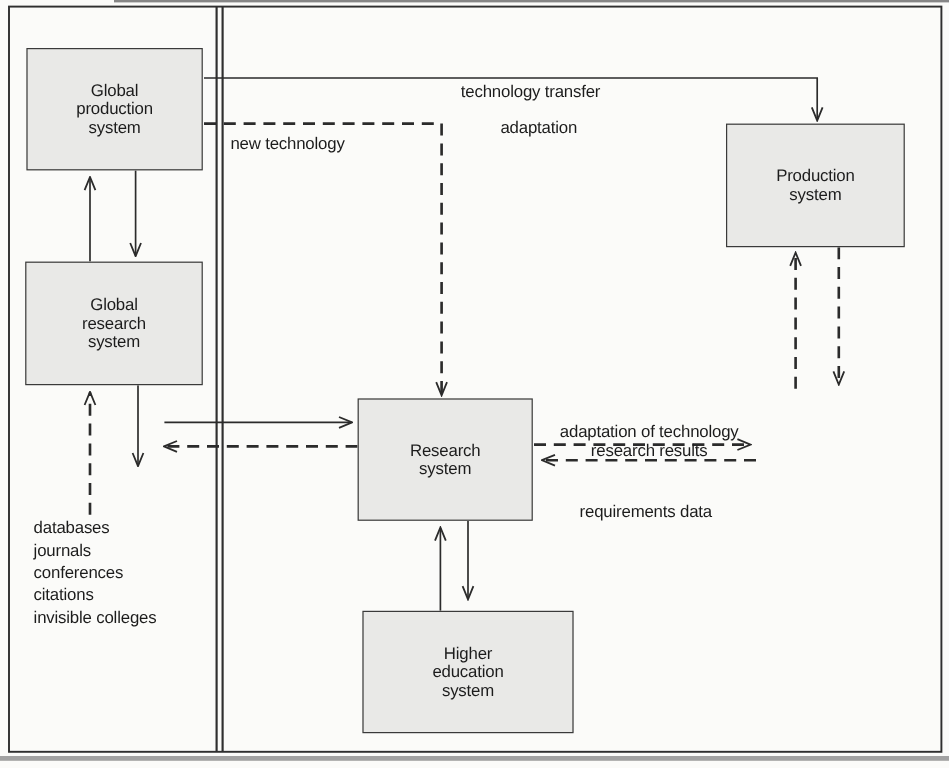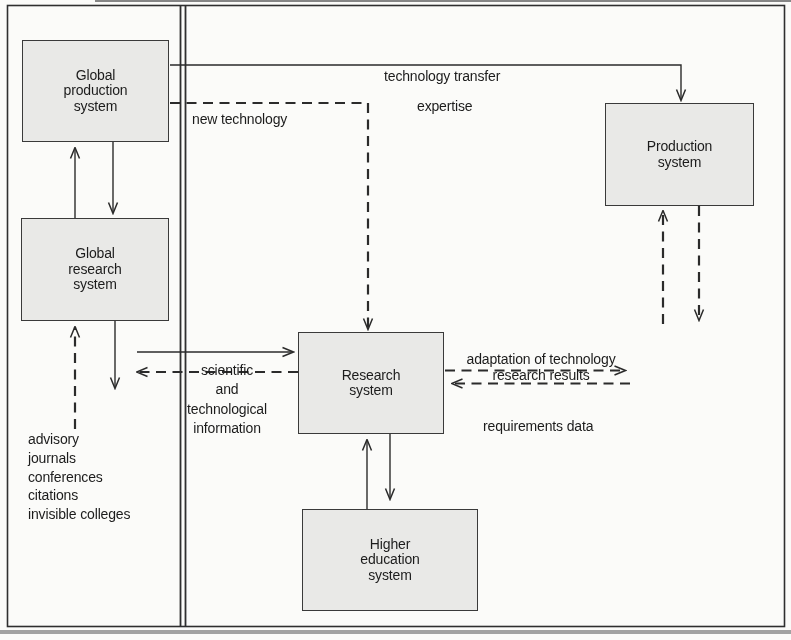--- a/index.html
+++ b/index.html
@@ -86,35 +86,31 @@
 
   <div class="box" style="left:298px; top:332px; width:146px; height:102px;">Research
 system</div>
 
   <div class="box" style="left:302px; top:509px; width:176px; height:102px;">Higher
 education
 system</div>
 
   <div class="lbl" style="left:384px; top:41px;">technology transfer</div>
 
-  <div class="lbl" style="left:417px; top:71px;">expertise</div>
+  <div class="lbl" style="left:417px; top:71px;">adaptation</div>
 
   <div class="lbl" style="left:192px; top:84px;">new technology</div>
 
-  <div class="lbl center" style="left:162px; top:333px; width:130px; line-height:19.4px;">scientific
-and
-technological
-information</div>
 
   <div class="lbl center" style="left:452px; top:324px; width:178px; line-height:15.5px;">adaptation of technology
 research results</div>
 
   <div class="lbl" style="left:483px; top:391px;">requirements data</div>
 
-  <div class="list left-list" style="left:28px; top:430px;">advisory
+  <div class="list left-list" style="left:28px; top:430px;">databases
 journals
 conferences
 citations
 invisible colleges</div>
 
 
   <div class="scan-top"></div>
   <div class="scan-bottom"></div>
 </div>
 

